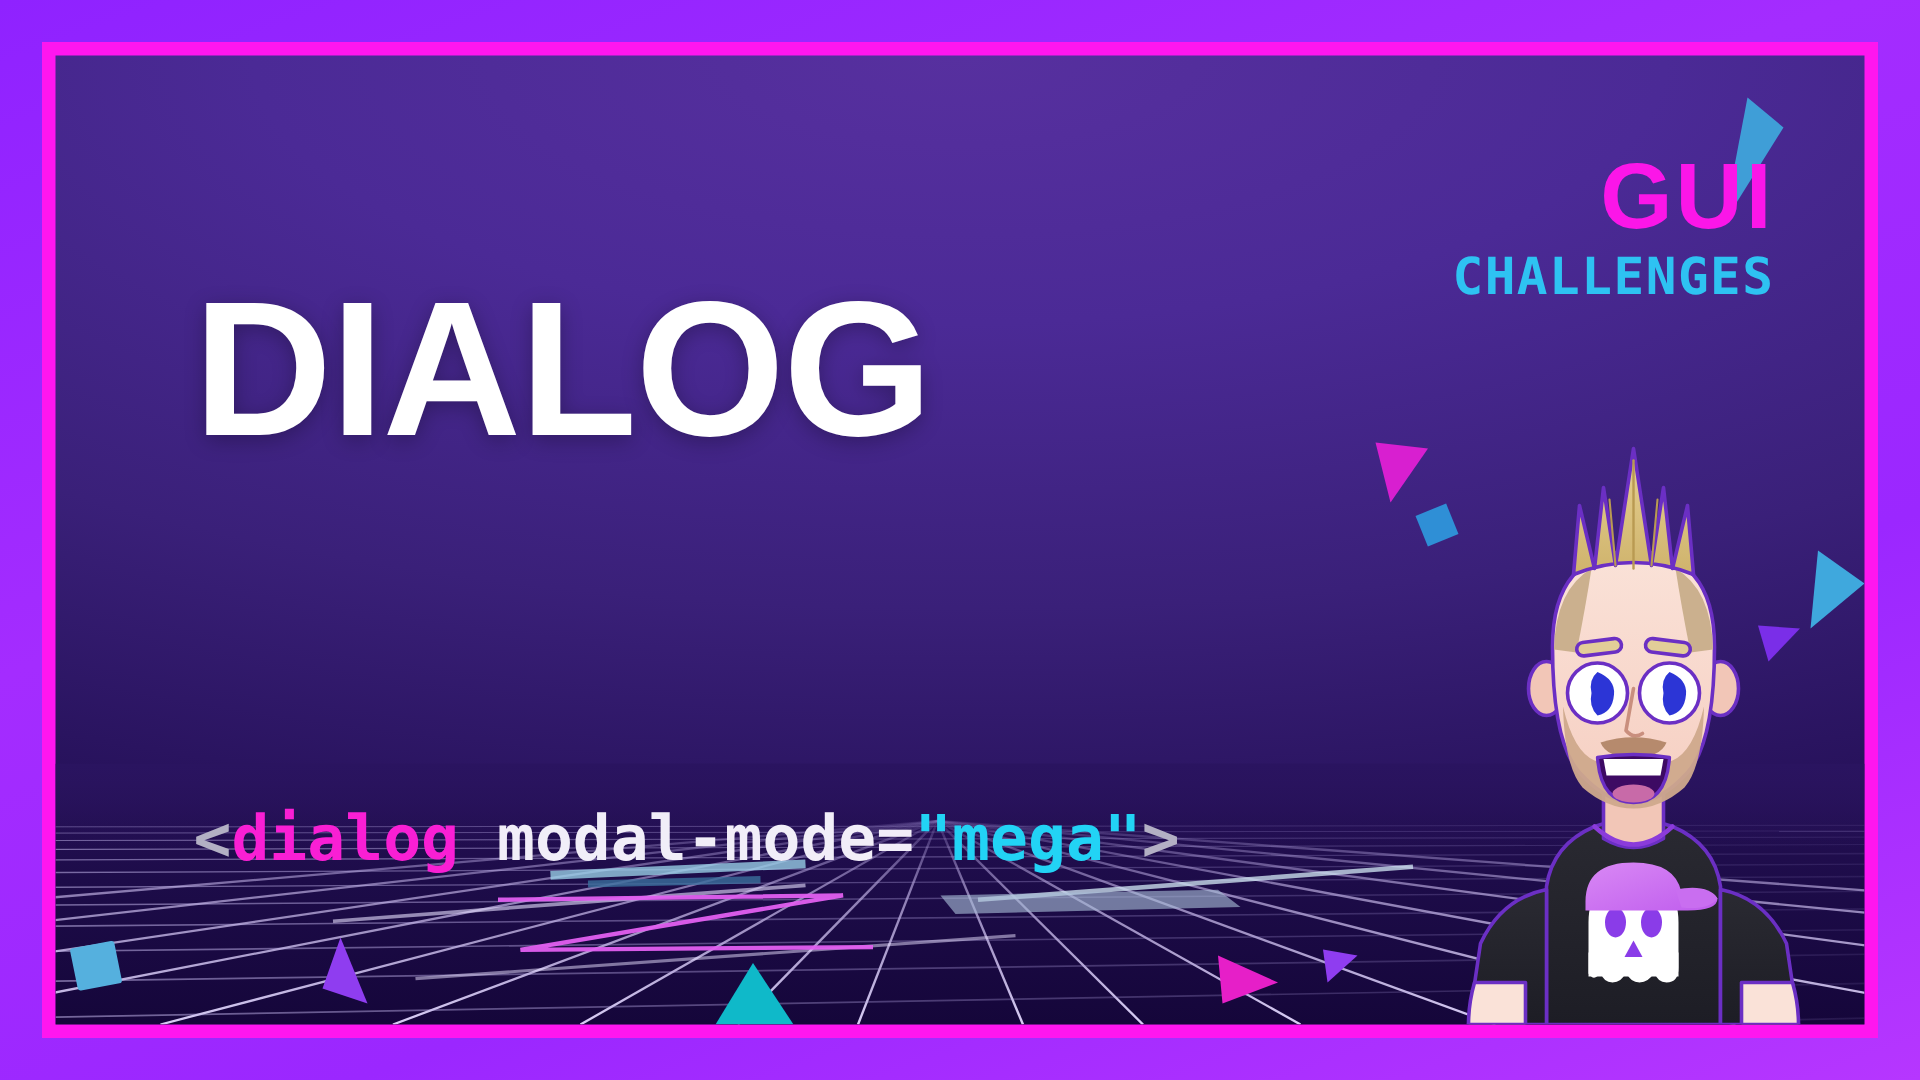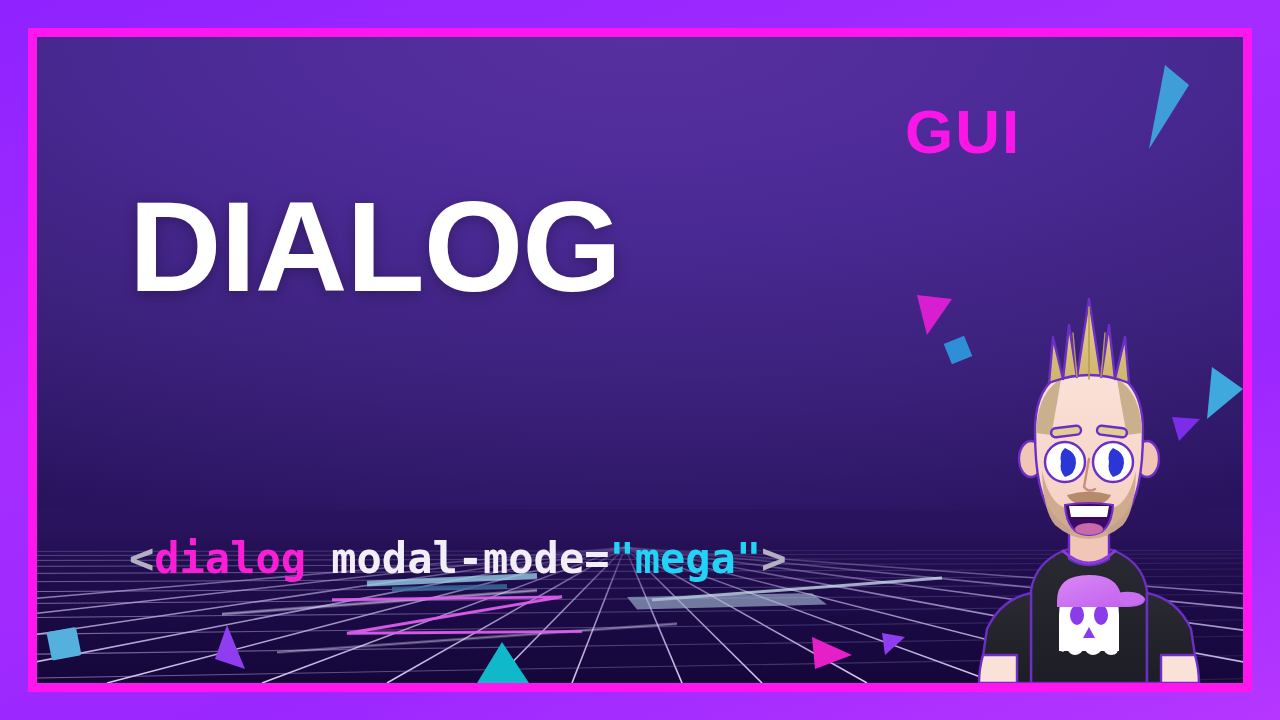--- a/index.html
+++ b/index.html
@@ -88,23 +88,23 @@
     white-space: pre;
   }
   .code .punc { color: #b3b0c4; }
   .code .tag  { color: #f91fd4; }
   .code .attr { color: #f1eef8; text-align: center; }
   .code .val  { color: #22d3f5; }
 
   
   .brand {
     position: absolute;
-    right: 48px;
+    right: 60px;
     top: 66px;
-    text-align: left;
+    text-align: right;
     width: 290px;
   }
   .brand-gui {
     font-size: 62px;
     font-weight: 800;
     line-height: 0.95;
     letter-spacing: 2px;
     color: #fb16e8;
   }
   .brand-challenges {
@@ -241,20 +241,21 @@
 
       <h1 class="title">DIALOG</h1>
 
       <div class="code">
         <div><span class="punc">&lt;</span><span class="tag">dialog</span><span class="attr"> modal-mode=</span><span class="val">"mega"</span><span class="punc">&gt;</span></div>
         
       </div>
 
       <div class="brand">
         <div class="brand-gui">GUI</div>
+        <div class="brand-challenges">CHALLENGES</div>
       </div>
 
       <div class="avatar">
         <svg viewBox="0 0 300 420" preserveAspectRatio="xMidYMax meet" aria-hidden="true">
           <defs>
             <linearGradient id="skinG" x1="0" y1="0" x2="0" y2="1">
               <stop offset="0%" stop-color="#fae2d8"></stop>
               <stop offset="100%" stop-color="#f6cfc2"></stop>
             </linearGradient>
             <linearGradient id="hairG" x1="0" y1="0" x2="0" y2="1">

